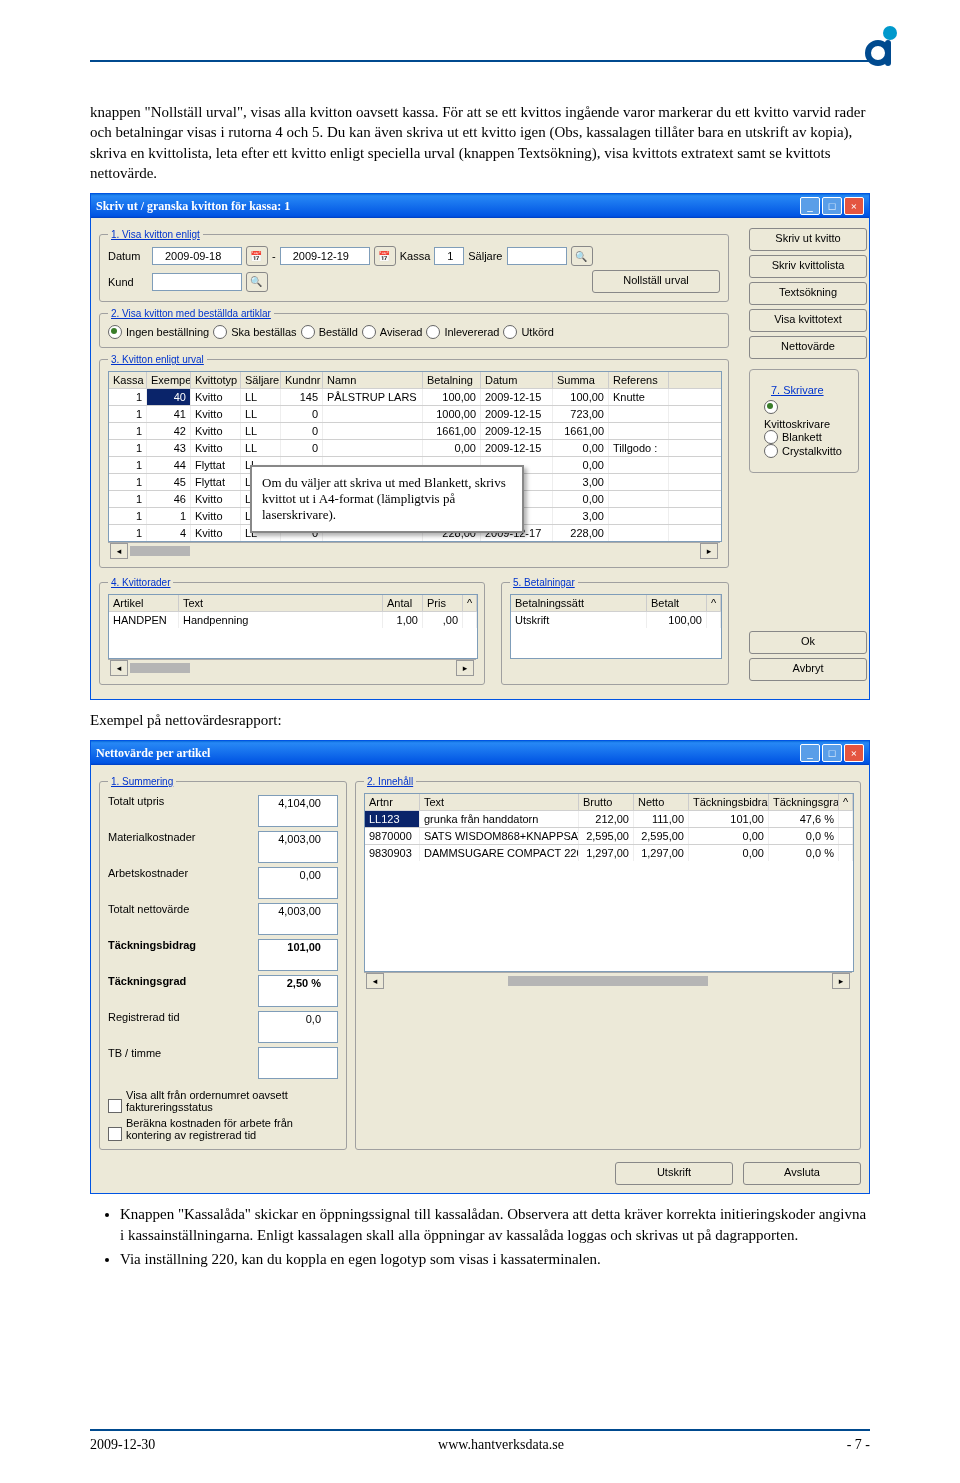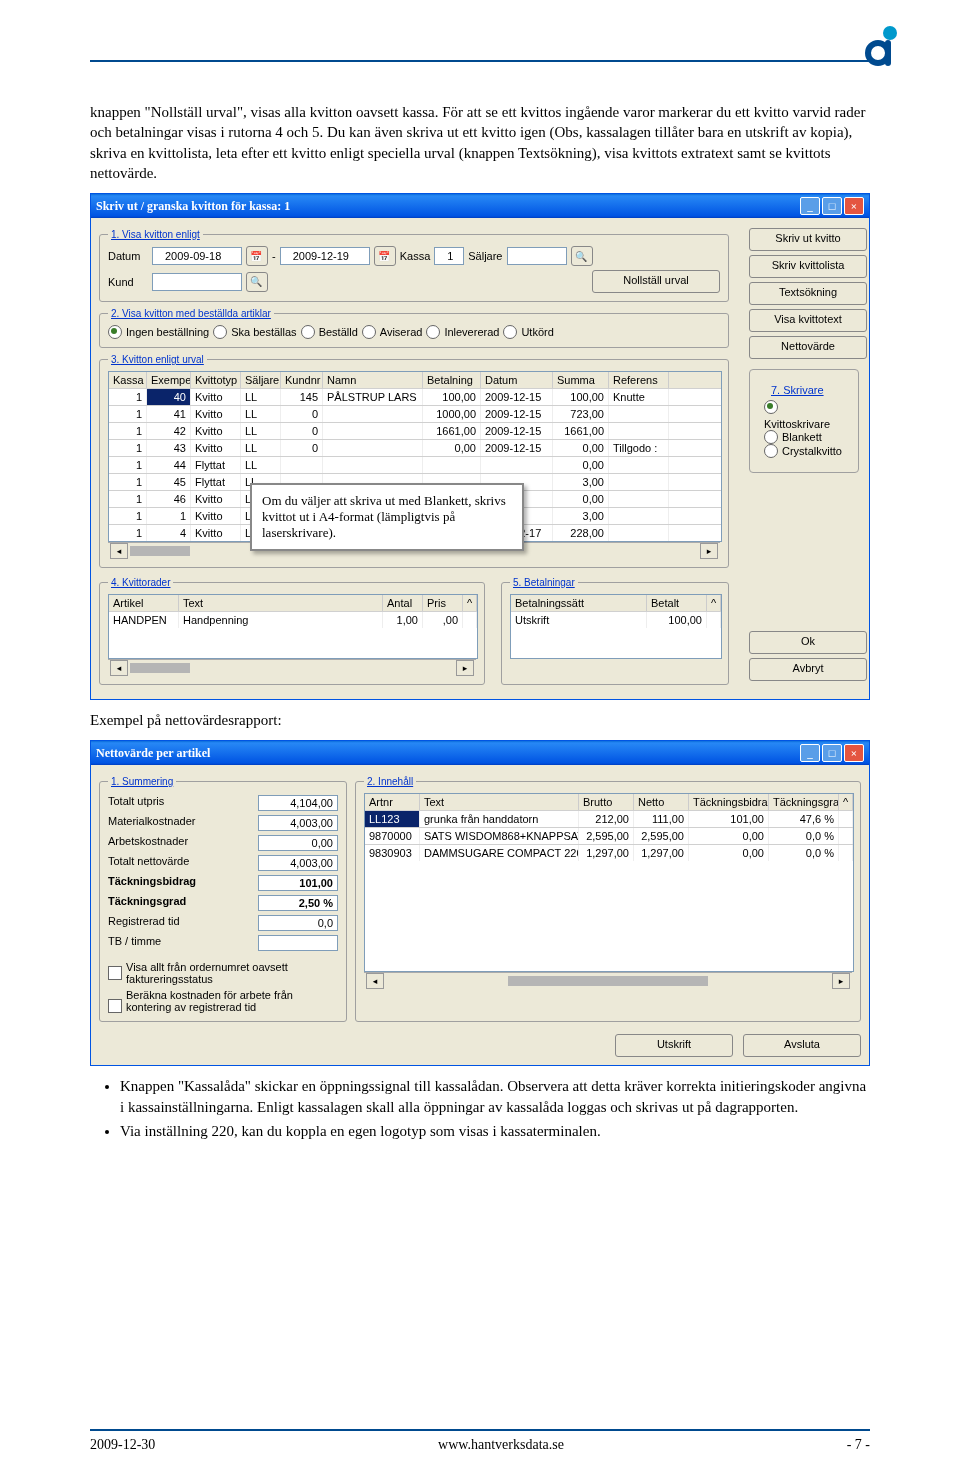--- a/index.html
+++ b/index.html
@@ -32,21 +32,21 @@
 .rownav{background:#ece9d8;border-top:1px solid #aaa;height:16px;display:flex;align-items:center;padding:0 2px;gap:2px}
 .rownav .nbox{width:60px;height:10px;background:#b5b5b5}
 .rownav .sbtn{width:16px;height:14px;border:1px solid #999;background:#ece9d8;display:flex;align-items:center;justify-content:center;font-size:9px}
 .callout{position:absolute;background:#fff;border:2px solid #888;box-shadow:3px 3px 4px rgba(0,0,0,0.3);padding:8px 10px;font-family:"Century Schoolbook",Georgia,serif;font-size:13px;width:250px;z-index:10}
 .leftcol1{width:630px}
 .foot{position:absolute;bottom:30px;left:90px;right:90px;border-top:2px solid #004a8f;padding-top:6px;display:flex;justify-content:space-between;font-size:14px}
 ul.bl{list-style:disc;padding-left:30px;margin:8px 0}
 ul.bl li{margin-bottom:4px;line-height:1.35}
 .al-r{text-align:right}
 .summ-row{display:flex;justify-content:space-between;padding:2px 0;font-size:11px}
-.summ-row .val{border:1px solid #7f9db9;background:#fff;min-width:80px;text-align:right;padding:1px 4px;height:16px;box-sizing:border-box}
+.summ-row .val{border:1px solid #7f9db9;background:#fff;min-width:80px;text-align:right;padding:1px 16px;height:32px;box-sizing:border-box}
 .hl{background:#0a246a;color:#fff}
 .printgrp{border:1px solid #a0a0a0;border-radius:4px;padding:14px;margin-top:6px}
 .printgrp .ttl{color:#0033cc;text-decoration:underline;font-size:11px;margin:-12px 0 4px 4px;background:#ece9d8;display:inline-block;padding:0 3px}
 </style>
 </head>
 <body>
 
 <div class="page">
   <div class="logo">
     <svg width="40" height="45" viewBox="0 0 40 45">
@@ -237,21 +237,21 @@
                   <div class="gc"></div>
                 </div>
               </div>
           </div>
           <div class="rownav">
               <span class="sbtn">◂</span>
               <span class="nbox"></span>
               <span style="flex:1"></span>
               <span class="sbtn">▸</span>
             </div>
-          <div class="callout" style="top:118px;left:150px">Om du väljer att skriva ut med Blankett, skrivs kvittot ut i A4-format (lämpligtvis på laserskrivare).</div>
+          <div class="callout" style="top:100px;left:150px">Om du väljer att skriva ut med Blankett, skrivs kvittot ut i A4-format (lämpligtvis på laserskrivare).</div>
         </fieldset>
 
         <div style="display:flex;gap:16px">
           <fieldset class="gb" style="flex:1">
             <legend>4. Kvittorader</legend>
             <div class="grid">
               <div class="gh" style="grid-template-columns:70px 1fr 40px 40px 14px">
                 <div class="gc">Artikel</div>
                 <div class="gc">Text</div>
                 <div class="gc">Antal</div>
@@ -363,21 +363,21 @@
               </div>
               <div class="summ-row">
                 <span>Registrerad tid</span>
                 <span class="val">0,0</span>
               </div>
               <div class="summ-row">
                 <span>TB / timme</span>
                 <span class="val"></span>
               </div>
             </div>
-          <div class="row" style="margin-top:8px;align-items:center">
+          <div class="row" style="margin-top:8px;align-items:flex-end">
               <span class="check"></span>
               <span class="lbl" style="width:190px">Visa allt från ordernumret oavsett faktureringsstatus</span>
             </div>
           <div class="row" style="margin-top:4px;align-items:flex-end">
               <span class="check"></span>
               <span class="lbl" style="width:190px">Beräkna kostnaden för arbete från kontering av registrerad tid</span>
             </div>
         </fieldset>
         <fieldset class="gb" style="flex:1">
           <legend>2. Innehåll</legend>

